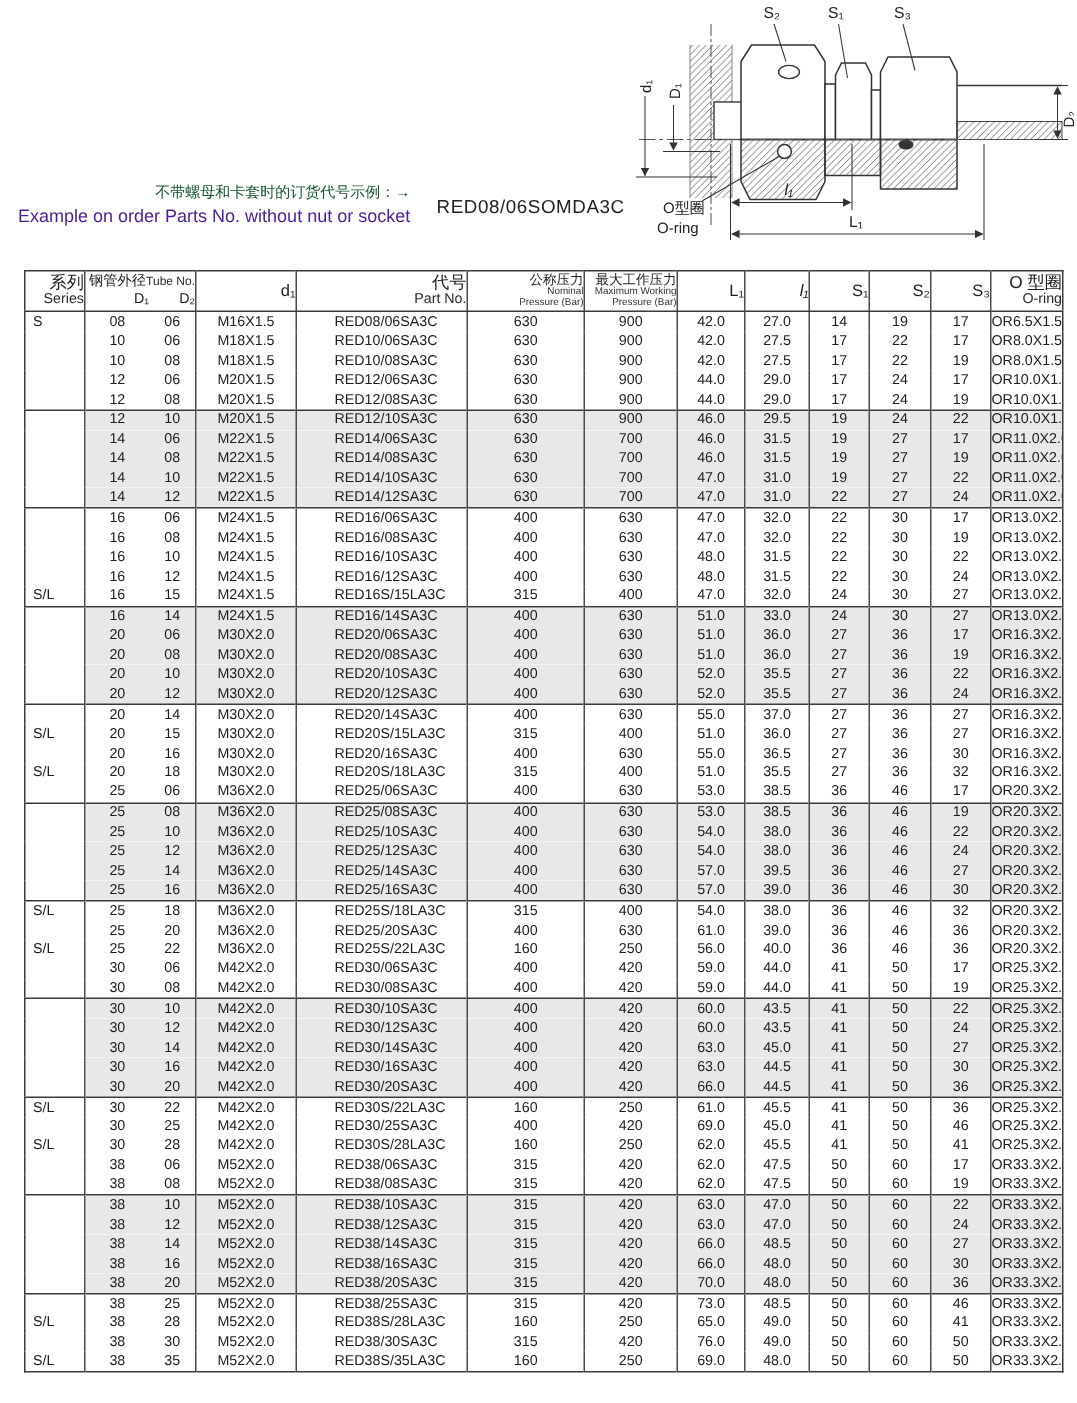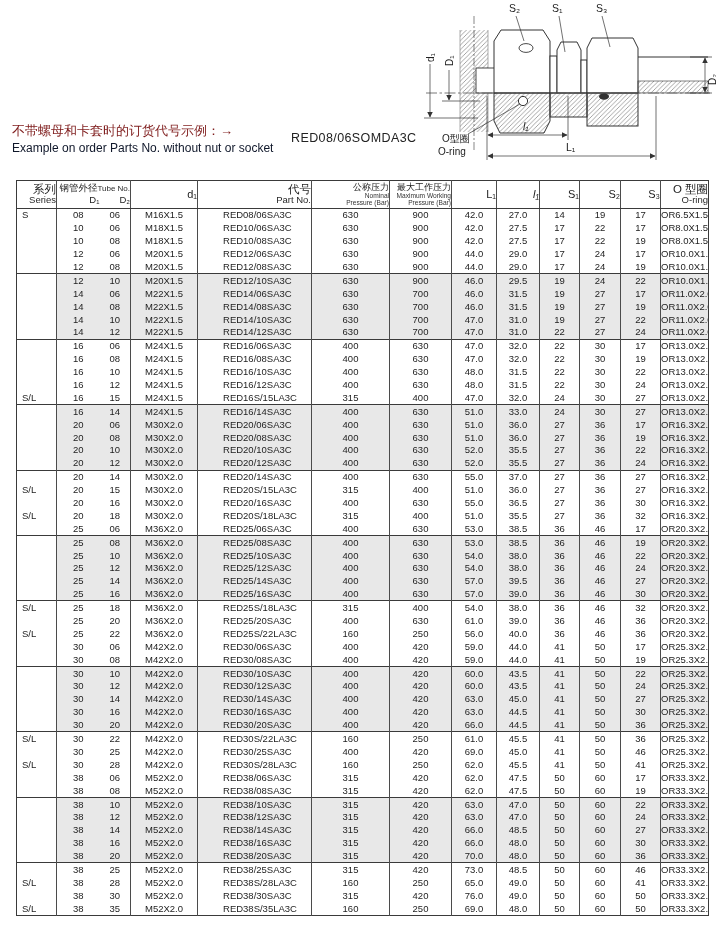--- a/index.html
+++ b/index.html
@@ -1,22 +1,22 @@
 <!DOCTYPE html>
 <html><head>
 <meta charset="utf-8">
 <style>
   html,body{margin:0;padding:0;background:#fff;}
   .page{position:relative;width:718px;height:935px;background:#fff;overflow:hidden;
         font-family:"Liberation Sans","DejaVu Sans",sans-serif;color:#1c1c1c;text-decoration:underline;}
 
   
   .note{position:absolute;left:12px;top:122px;line-height:1.35;}
-  .note .zh-line{font-size:13px;color:#7f1d1d;}
-  .note .en-line{font-size:12px;color:#0f172a;}
+  .note .zh-line{font-size:10px;color:#14532d;text-align:right;}
+  .note .en-line{font-size:12px;color:#4c1d95;}
   .partno{position:absolute;left:291px;top:131px;font-size:12.5px;letter-spacing:.4px;color:#222;}
 
   
   .diagram{position:absolute;left:420px;top:0px;width:296px;height:176px;}
   .diagram svg{width:100%;height:100%;}
   .diagram text{font-family:"Liberation Sans","DejaVu Sans",sans-serif;font-size:10.5px;fill:#222;}
   .diagram .small{font-size:10px;}
 
   
   .ptable{position:absolute;left:16px;top:180px;border-collapse:collapse;table-layout:fixed;

